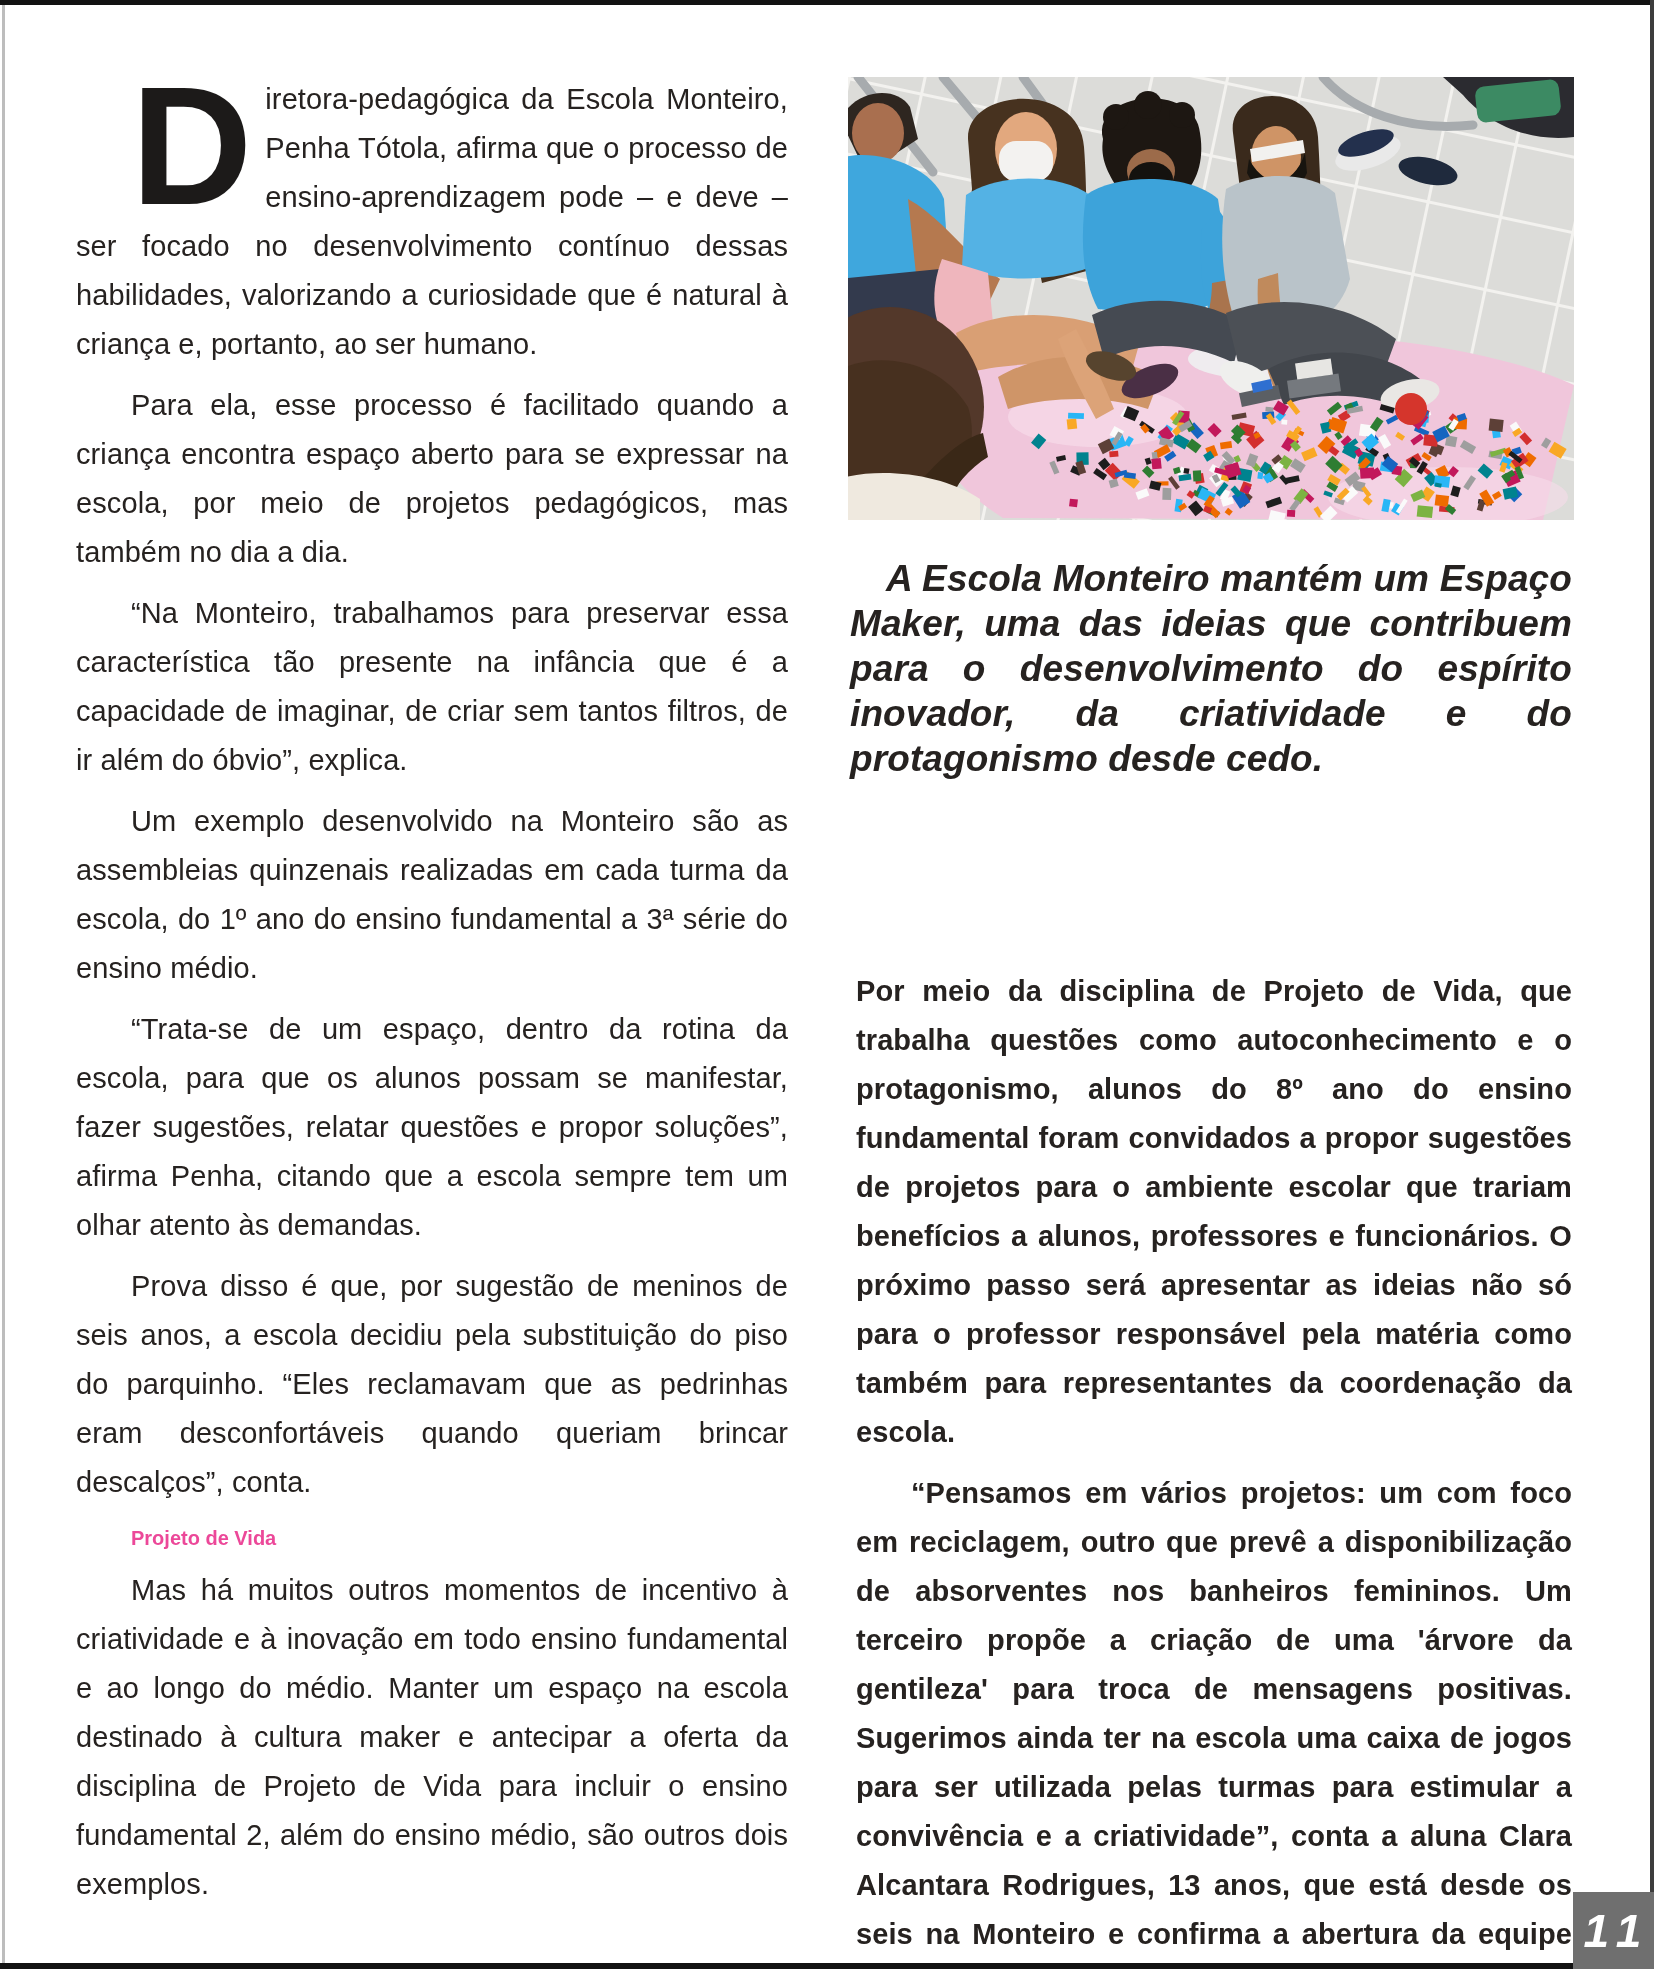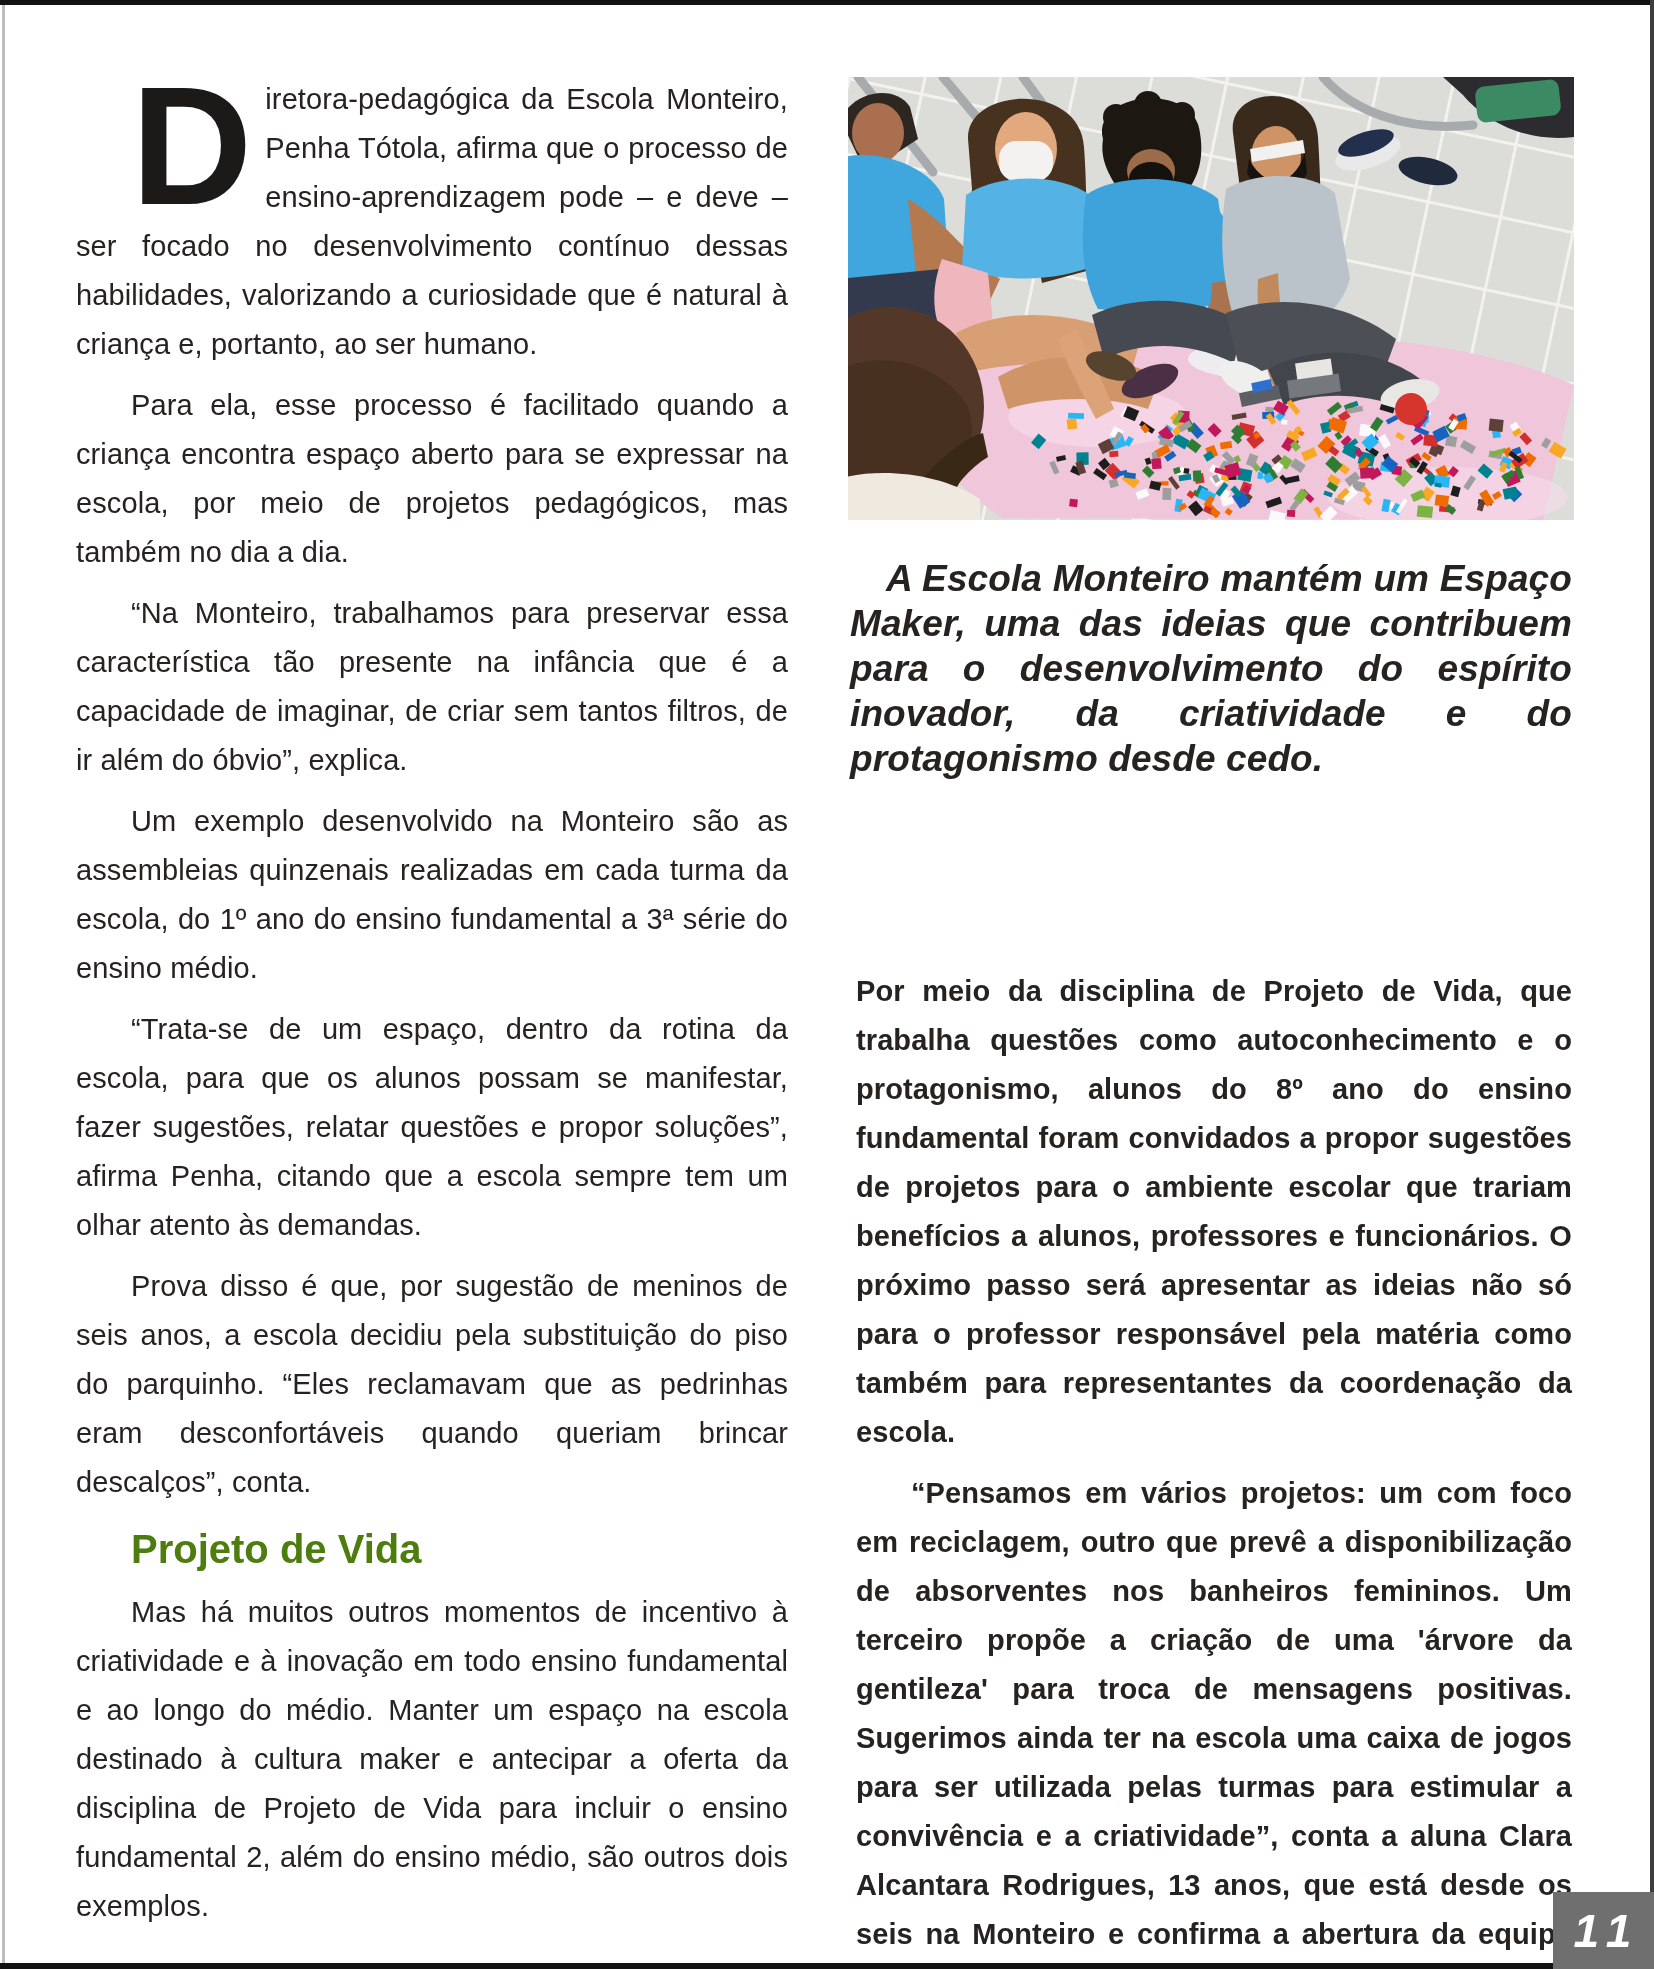--- a/index.html
+++ b/index.html
@@ -21,31 +21,31 @@
   p.body{
     font-size:29px;line-height:49px;text-align:justify;
     margin:0 0 12px 0;text-indent:55px;letter-spacing:0.1px;
   }
   p.body.first{text-indent:0;}
   .dropcap{
     float:left;font-size:168px;line-height:134px;font-weight:bold;
     margin:4px 16px 0 55px;letter-spacing:-3px;color:#1c1a19;
   }
   .section-heading{
-    font-size:40px;font-weight:bold;margin:20px 0 16px 55px;color:#4d7c0f;
+    font-size:20px;font-weight:bold;margin:20px 0 16px 55px;color:#ec4899;
   }
   figure.photo{margin:2px 0 0 -8px;width:726px;height:443px;}
   figure.photo svg{display:block;width:726px;height:443px;}
   .caption{
     font-weight:bold;font-style:italic;font-size:37px;line-height:45px;
     text-align:justify;margin:36px 0 0 -6px;text-indent:36px;letter-spacing:0.1px;
   }
   .right-text{margin-top:186px;font-weight:bold;}
   .page-number{
-    position:absolute;right:0;bottom:0;width:101px;height:77px;
+    position:absolute;right:0;bottom:0;width:81px;height:77px;
     display:flex;align-items:center;justify-content:center;z-index:5;
     color:#ffffff;font-style:italic;font-size:46px;font-weight:bold;
     letter-spacing:10px;padding-left:8px;box-sizing:border-box;
   }
 </style>
 </head>
 <body style="color: rgb(38, 34, 32);">
 
 <div class="page">
   <div class="border-top"></div>

